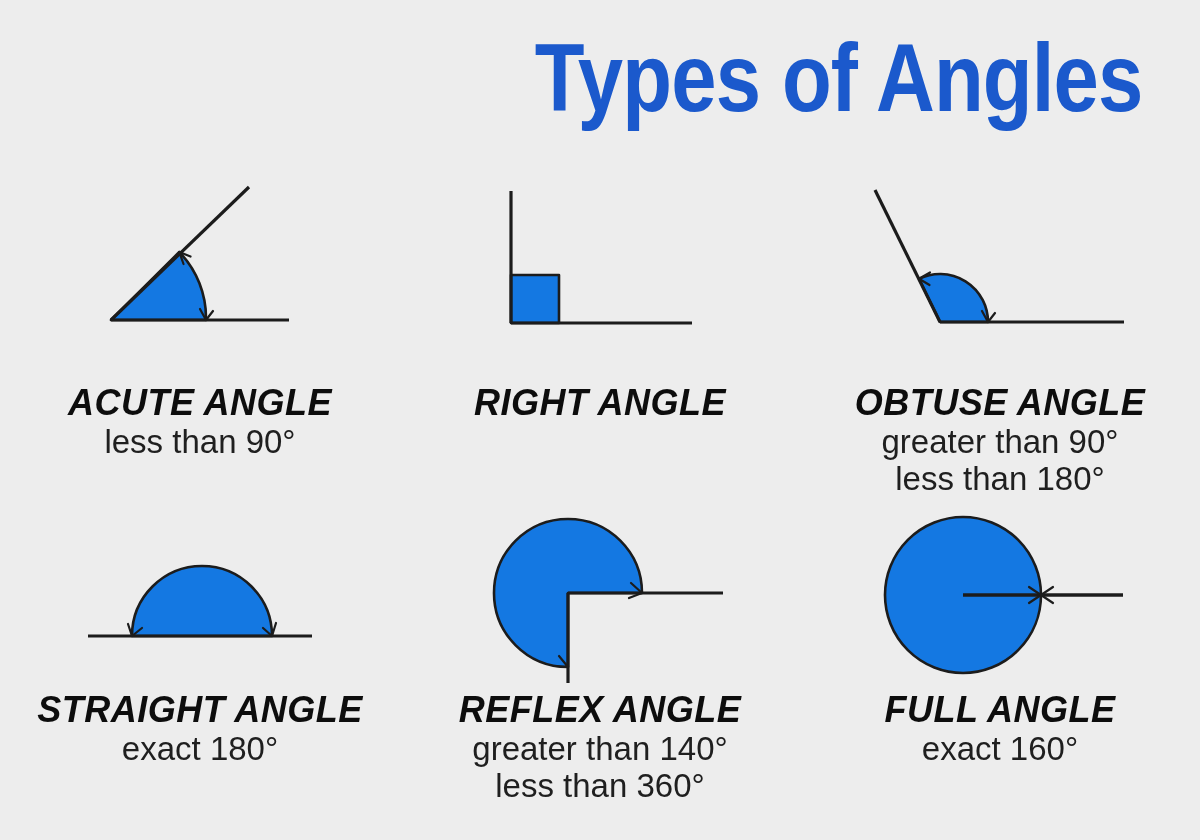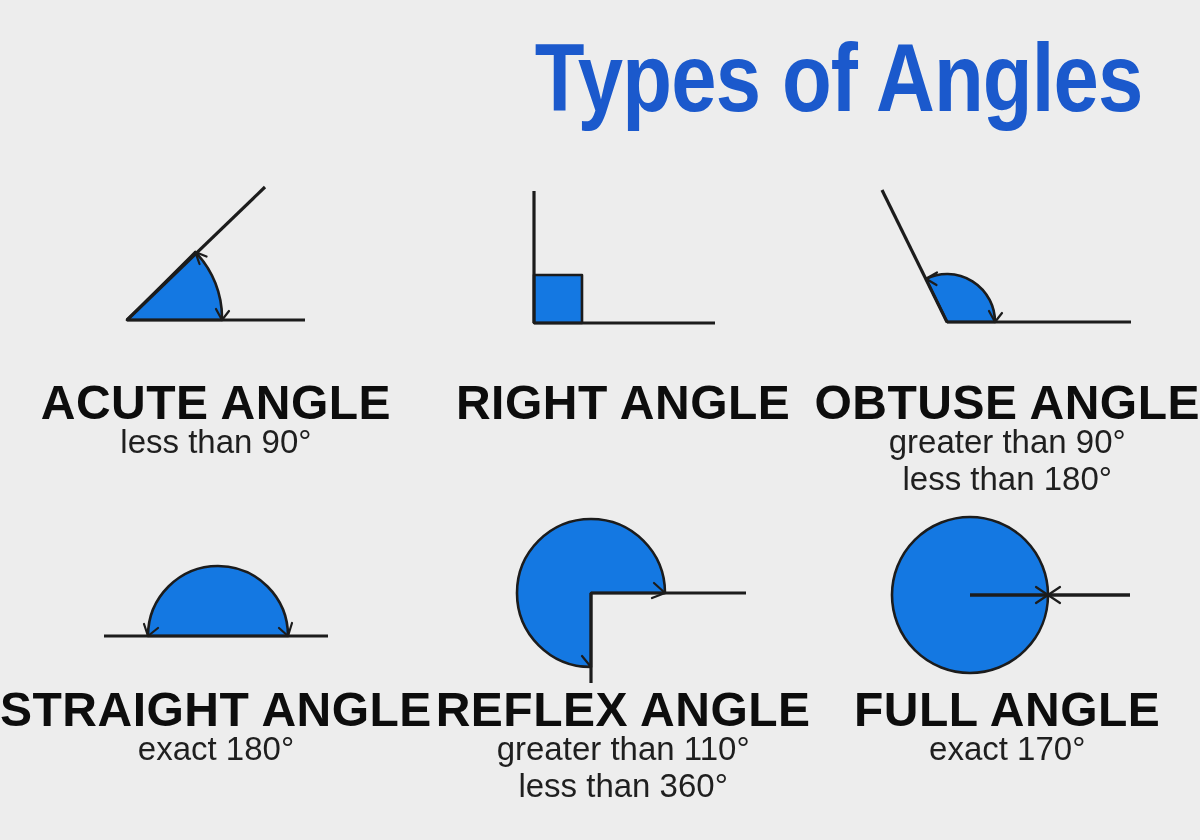--- a/index.html
+++ b/index.html
@@ -53,26 +53,27 @@
   .fig-box2 {
     height: 172px;
     display: flex;
     align-items: center;
     justify-content: center;
   }
   .caption { text-align: center; }
   .caption-r1 { margin-top: 56px; }
   .caption-r2 { margin-top: 8px; }
   .angle-name {
-    font-size: 48px;
+    font-size: 36px;
     line-height: 40px;
     font-weight: bold;
     letter-spacing: 0.5px;
     color: var(--heading-text);
     white-space: nowrap;
+    font-style: italic;
   }
   .angle-desc {
     font-size: 33px;
     line-height: 37px;
     color: var(--description-text);
     white-space: nowrap;
   }
   svg { display: block; overflow: visible; }
   .ray {
     stroke: var(--line-dark);
@@ -169,34 +170,34 @@
         <svg width="250" height="182" viewBox="0 0 250 182">
           <path class="sector" d="M 93,88 L 167,88 A 74,74 0 1 0 93,162 Z"></path>
           <path class="ray" d="M 93,88 L 248,88"></path>
           <path class="ray" d="M 93,88 L 93,178"></path>
           <polyline class="arrow" points="156,78 167,88 154,93"></polyline>
           <polyline class="arrow" points="84,151 93,162 80,161"></polyline>
         </svg>
       </div>
       <figcaption class="caption caption-r2">
         <div class="angle-name">REFLEX ANGLE</div>
-        <div class="angle-desc">greater than 110°</div>
+        <div class="angle-desc">greater than 140°</div>
         <div class="angle-desc">less than 360°</div>
       </figcaption>
     </figure>
 
     <figure class="cell">
       <div class="fig-box2">
         <svg width="255" height="182" viewBox="0 0 255 182">
           <circle class="sector" cx="90" cy="90" r="78"></circle>
           <path class="ray" d="M 90,90 L 250,90" style="stroke-width:3.6"></path>
           <polyline class="arrow" points="156,82 168,90 156,98"></polyline>
           <polyline class="arrow" points="180,82 168,90 180,98"></polyline>
         </svg>
       </div>
       <figcaption class="caption caption-r2">
         <div class="angle-name">FULL ANGLE</div>
-        <div class="angle-desc">exact 170°</div>
+        <div class="angle-desc">exact 160°</div>
       </figcaption>
     </figure>
 
   </div>
 </div>
 
 </body></html>

